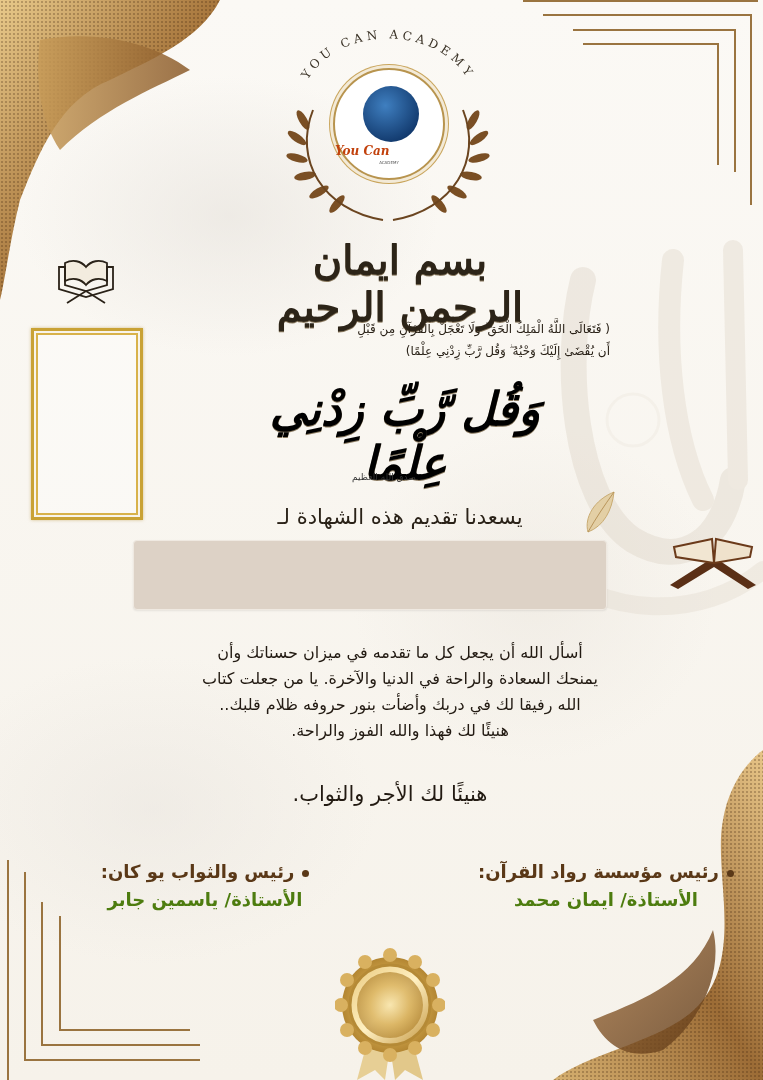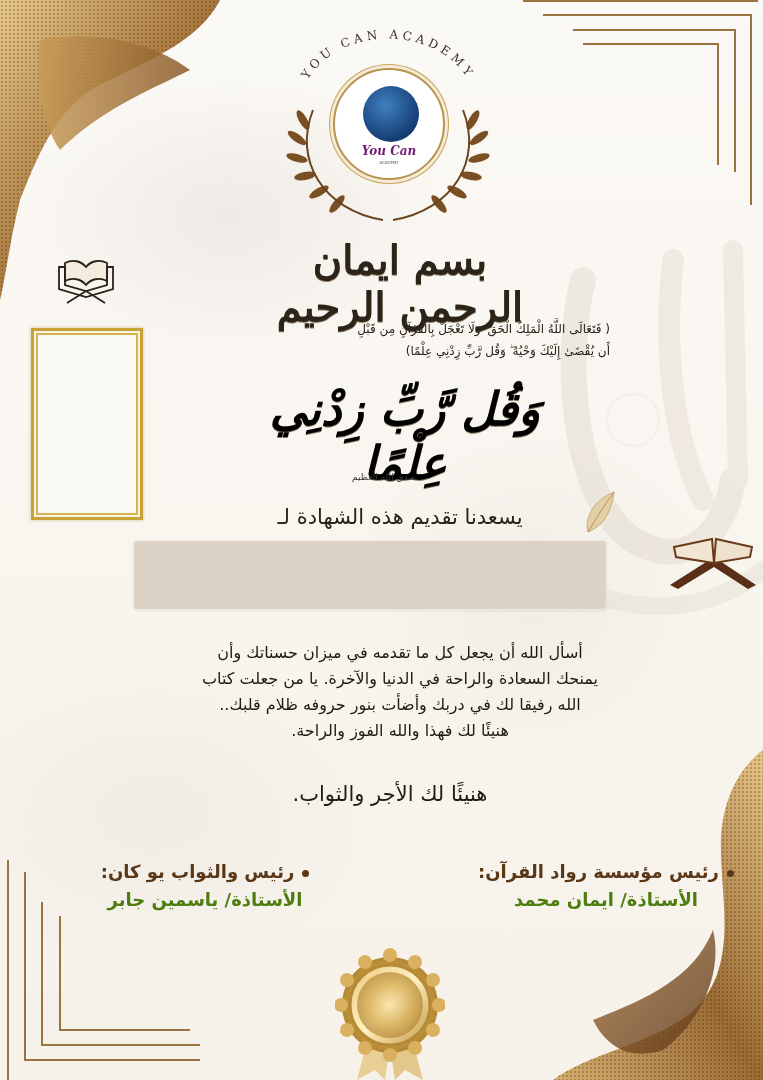--- a/index.html
+++ b/index.html
@@ -39,23 +39,23 @@
     position: absolute; left: 50px; top: 48px; width: 112px; height: 112px;
     border-radius: 50%; background: #fff;
     border: 2px solid #b8944e;
     box-shadow: 0 0 0 3px #f3ead7, 0 0 0 4px #c9a55c;
   }
   .logo-globe {
     position: absolute; left: 28px; top: 16px; width: 56px; height: 56px; border-radius: 50%;
     background: radial-gradient(circle at 40% 35%, #3f7fc0, #123a6e 75%);
   }
   .logo-text {
-    position: absolute; left: 0; right: 0; top: 74px; text-align: center;
+    position: absolute; left: 0; right: 0; top: 74px; 
     font-family: "DejaVu Serif", serif; font-style: italic; font-weight: bold;
-    font-size: 12px; color: #701a75;
+    font-size: 12px; color: #c2410c;
   }
   .logo-sub {
     position: absolute; left: 0; right: 0; top: 90px; text-align: center;
     font-size: 4px; color: #555;
   }
   .laurel { position: absolute; left: 0; top: 60px; width: 210px; height: 150px; }
 
   
   .bismillah {
     position: absolute; left: 250px; top: 236px; width: 300px; text-align: center;

